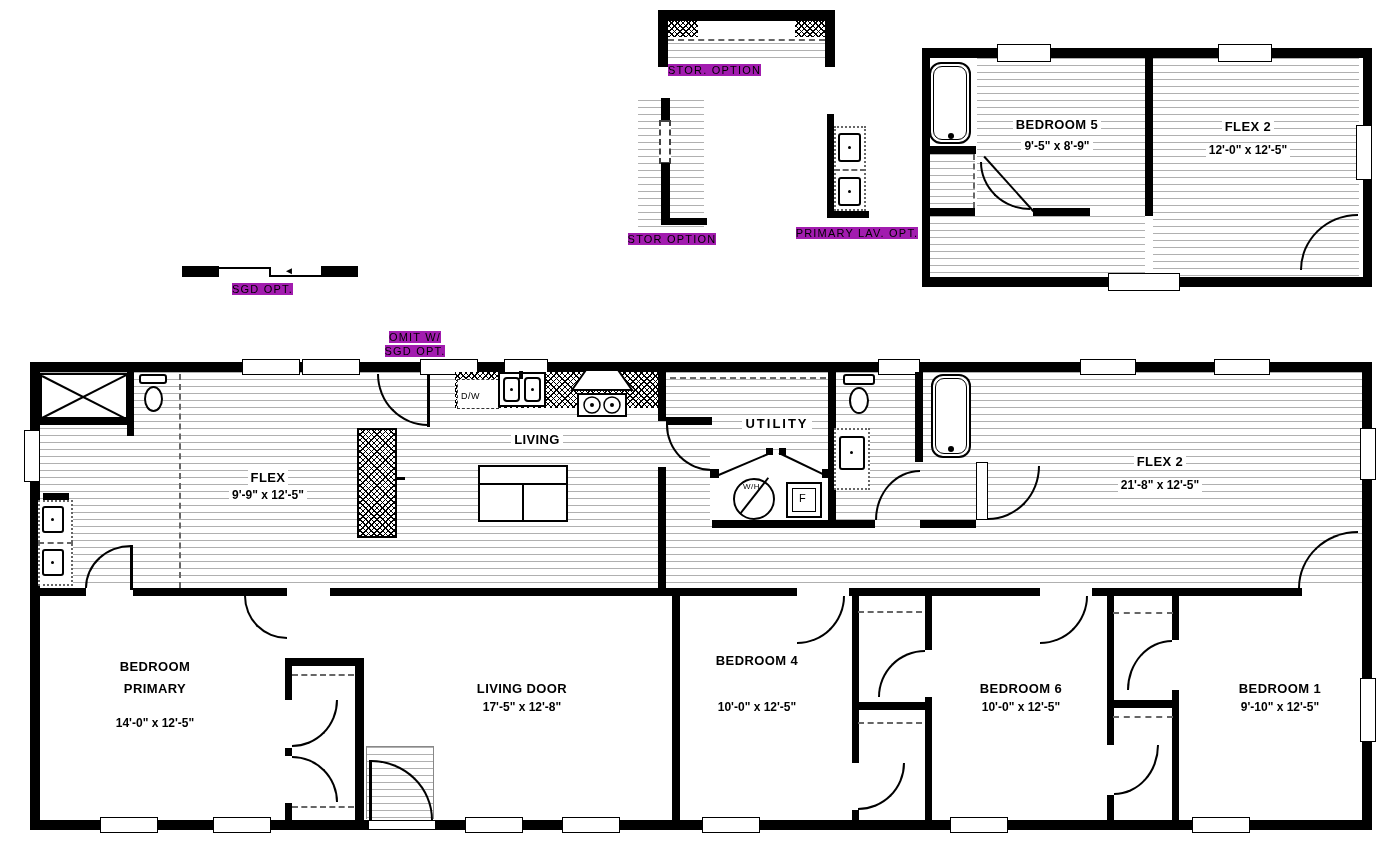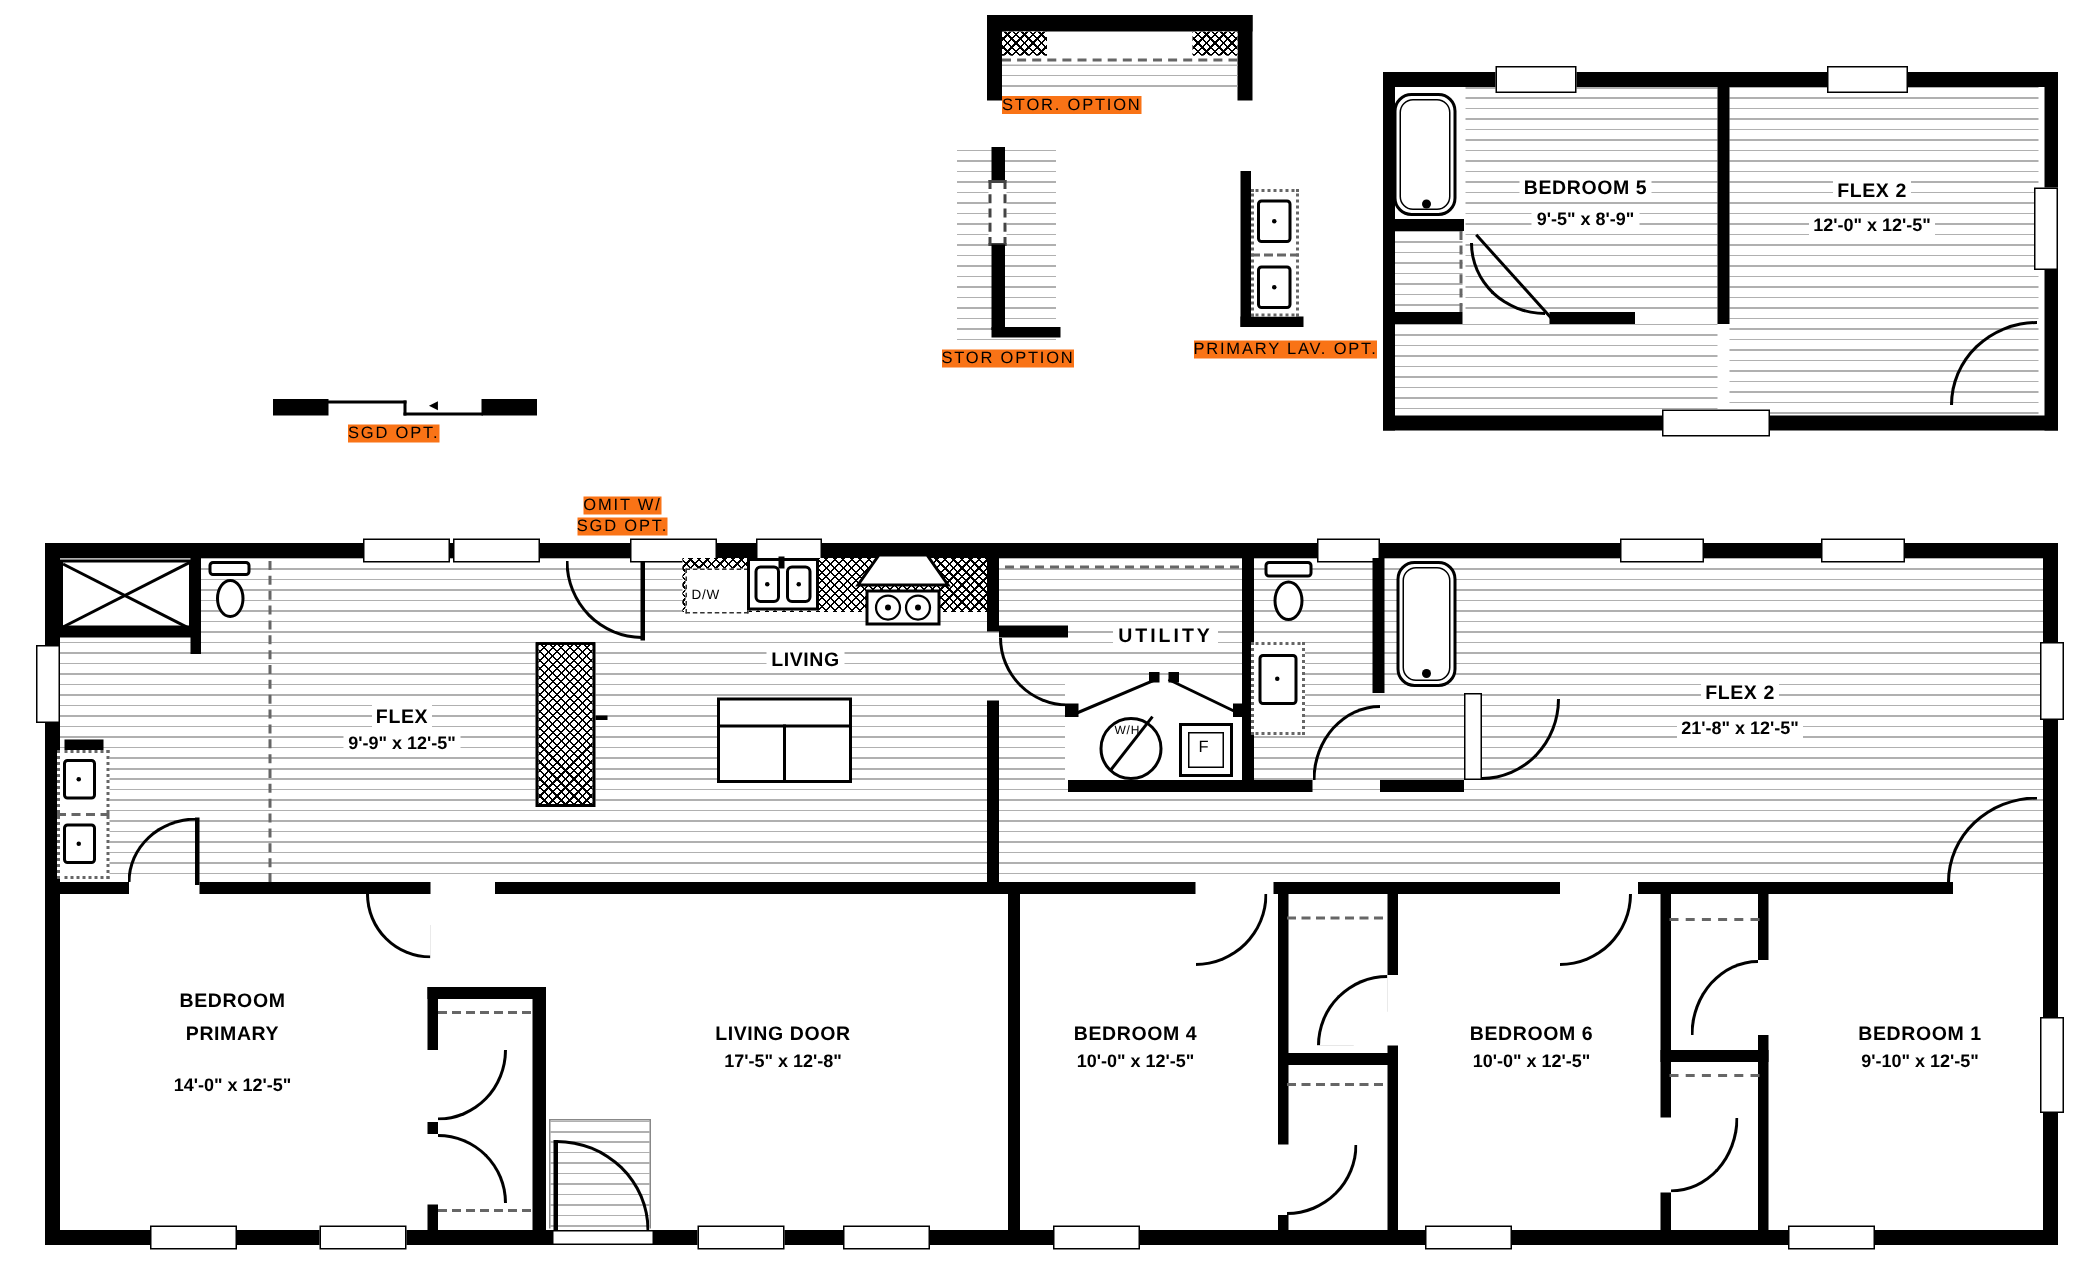--- a/index.html
+++ b/index.html
@@ -20,21 +20,21 @@
   .arc-tl{border-top:2px solid #000;border-left:2px solid #000;border-top-left-radius:100%}
   .arc-tr{border-top:2px solid #000;border-right:2px solid #000;border-top-right-radius:100%}
   .arc-bl{border-bottom:2px solid #000;border-left:2px solid #000;border-bottom-left-radius:100%}
   .arc-br{border-bottom:2px solid #000;border-right:2px solid #000;border-bottom-right-radius:100%}
   .ln{position:absolute;height:2px;background:#000;transform-origin:0 50%}
   .lbl{position:absolute;text-align:center;font-weight:bold;white-space:nowrap}
   .lbl span{background:#fff;padding:0 3px}
   .nm{font-size:13px;letter-spacing:.4px}
   .dm{font-size:12px}
   .opt{position:absolute;font-size:11px;letter-spacing:1.2px;text-align:center;white-space:nowrap}
-  .opt span{background:#f97316}
+  .opt span{background:#a21caf}
   .tiny{position:absolute;font-size:9px;letter-spacing:.5px}
   svg{position:absolute}
   .dot{position:absolute;width:3px;height:3px;background:#000;border-radius:50%}
 </style>
 </head>
 <body>
 
 <div id="plan">
 
   <div class="wall" style="left:658px;top:10px;width:177px;height:11px"></div>
@@ -264,20 +264,20 @@
   <div class="rod" style="left:1113px;top:612px;width:60px"></div>
   <div class="rod" style="left:1113px;top:716px;width:60px"></div>
   <div class="arc arc-tl" style="left:1127px;top:640px;width:45px;height:50px"></div>
   <div class="arc arc-br" style="left:1114px;top:745px;width:45px;height:50px"></div>
 
   <div class="lbl nm" style="left:75px;top:681px;width:160px"><span>PRIMARY</span></div>
   <div class="lbl nm" style="left:75px;top:659px;width:160px"><span>BEDROOM</span></div>
   <div class="lbl dm" style="left:75px;top:716px;width:160px"><span>14'-0" x  12'-5"</span></div>
   <div class="lbl nm" style="left:442px;top:681px;width:160px"><span>LIVING DOOR</span></div>
   <div class="lbl dm" style="left:442px;top:700px;width:160px"><span>17'-5" x  12'-8"</span></div>
-  <div class="lbl nm" style="left:677px;top:681px;width:160px"><span>BEDROOM 4</span></div>
+  <div class="lbl nm" style="left:677px;top:653px;width:160px"><span>BEDROOM 4</span></div>
   <div class="lbl dm" style="left:677px;top:700px;width:160px"><span>10'-0" x  12'-5"</span></div>
   <div class="lbl nm" style="left:941px;top:681px;width:160px"><span>BEDROOM 6</span></div>
   <div class="lbl dm" style="left:941px;top:700px;width:160px"><span>10'-0" x  12'-5"</span></div>
   <div class="lbl nm" style="left:1200px;top:681px;width:160px"><span>BEDROOM 1</span></div>
   <div class="lbl dm" style="left:1200px;top:700px;width:160px"><span>9'-10" x  12'-5"</span></div>
 
 </div>
 
 </body></html>

